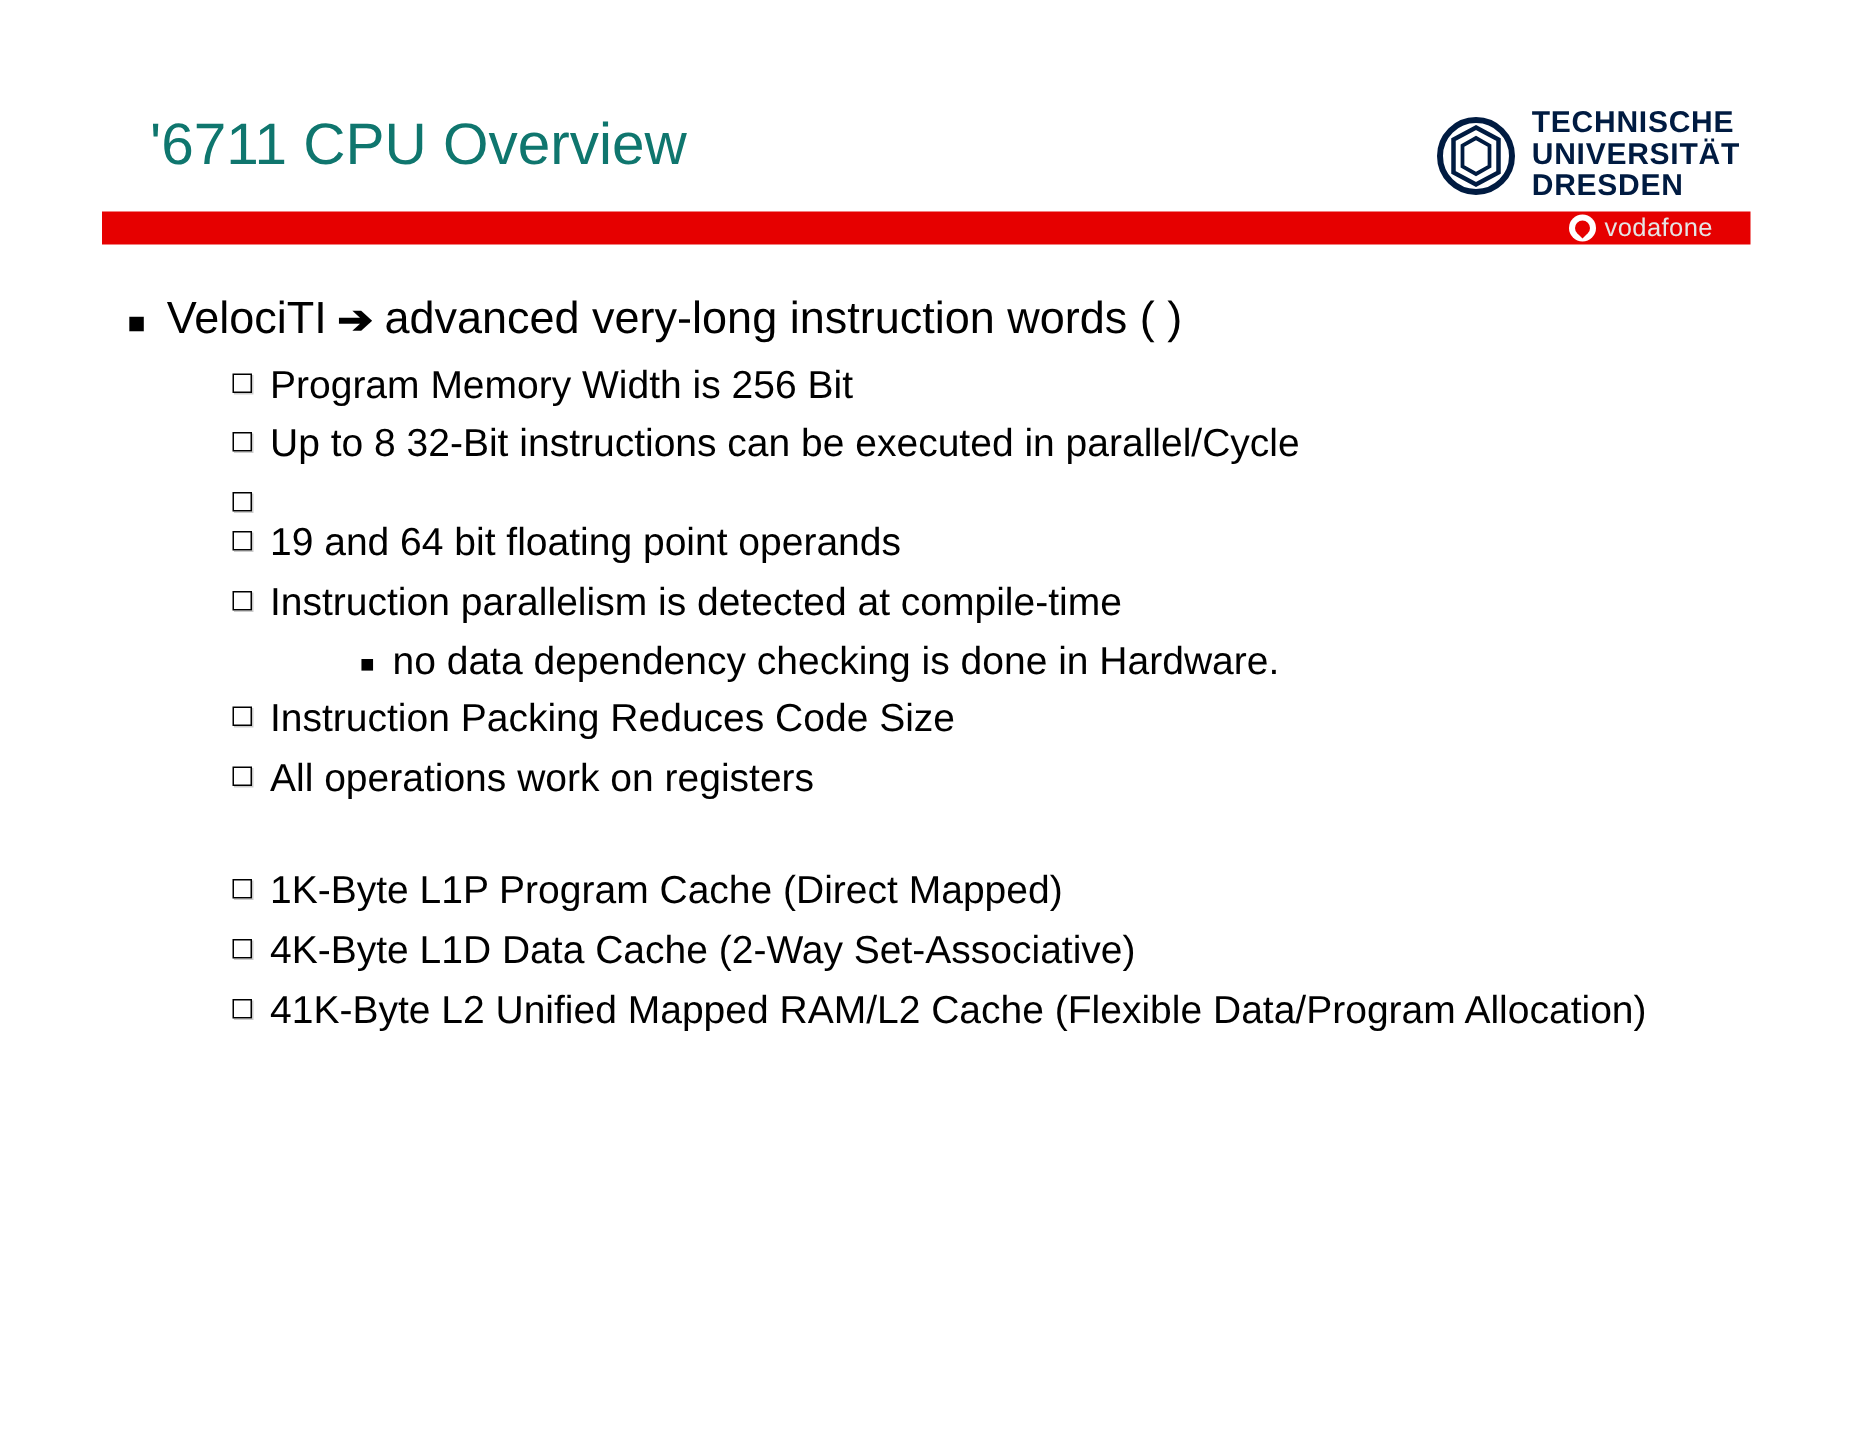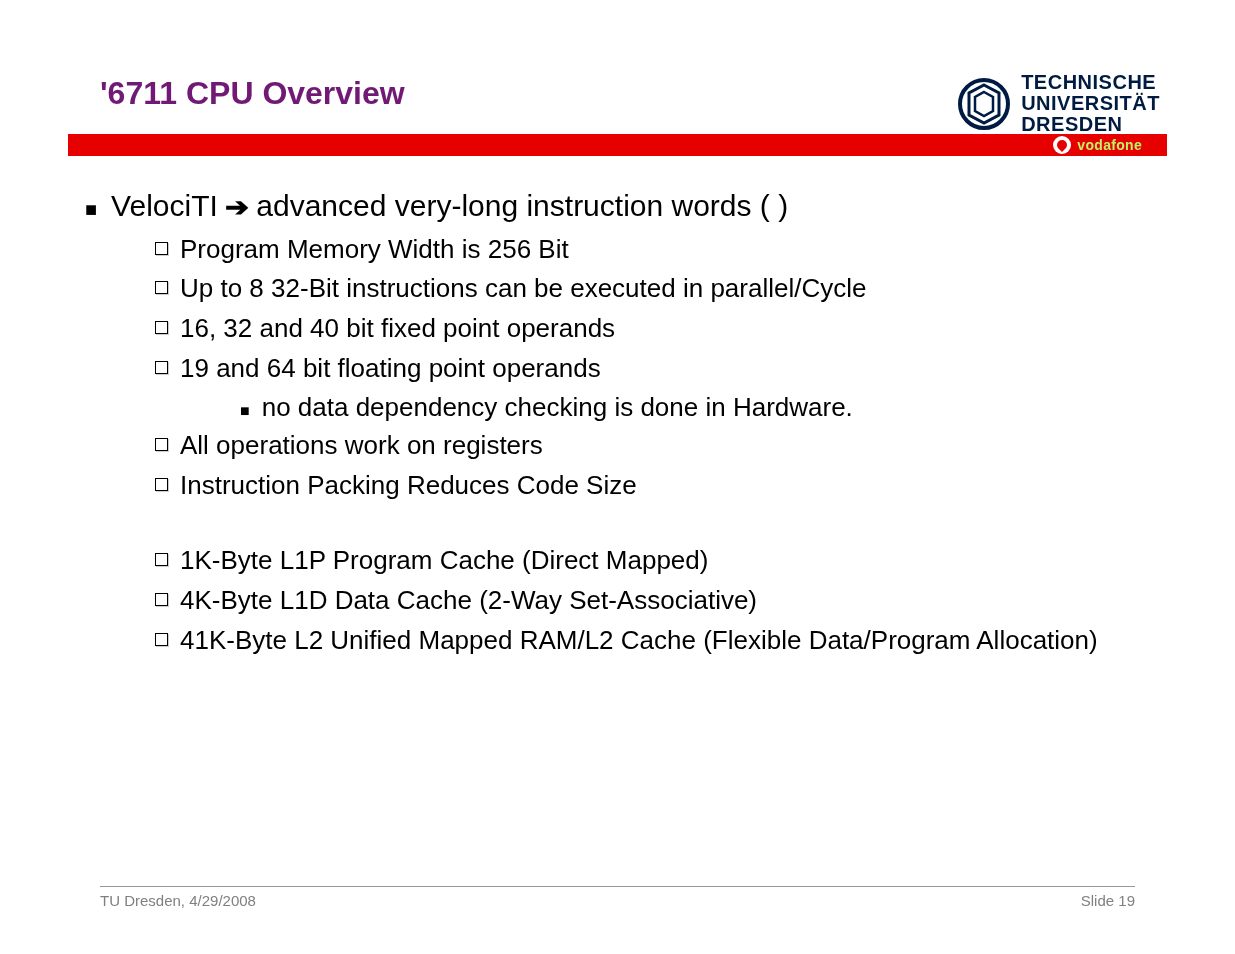--- a/index.html
+++ b/index.html
@@ -15,23 +15,23 @@
     width: 100%;
     height: 100%;
     position: relative;
     padding: 0;
   }
   .title-area {
     padding: 75px 100px 0 100px;
     position: relative;
   }
   .slide-title {
-    color: #701a75;
-    font-size: 32px;
-    font-weight: 700;
+    color: #0f766e;
+    font-size: 39px;
+    font-weight: 400;
   }
   .logo-tud {
     position: absolute;
     top: 72px;
     right: 75px;
     display: flex;
     align-items: center;
     gap: 10px;
   }
   .tud-icon svg { display: block; }
@@ -77,23 +77,23 @@
     position: absolute;
     width: 10px;
     height: 10px;
     background: #e60000;
     border-radius: 50% 50% 50% 0;
     transform: rotate(-45deg);
     top: 4px;
     left: 4px;
   }
   .vodafone-text {
-    color: #bef264;
-    font-weight: 700;
-    font-size: 14px;
+    color: #e5e5e5;
+    font-weight: 400;
+    font-size: 17px;
     letter-spacing: 0.3px;
   }
   .content {
     padding: 30px 85px 0 85px;
   }
   .lvl1 {
     display: flex;
     align-items: flex-start;
     gap: 14px;
     font-size: 30px;
@@ -190,56 +190,55 @@
     <div class="lvl2">
         <span class="sq"></span>
         <span>Program Memory Width is 256 Bit</span>
       </div>
     <div class="lvl2">
         <span class="sq"></span>
         <span>Up to 8 32-Bit instructions can be executed in parallel/Cycle</span>
       </div>
     <div class="lvl2">
         <span class="sq"></span>
-        <span>16, 32 and 40 bit fixed point operands</span>
       </div>
     <div class="lvl2">
         <span class="sq"></span>
         <span>19 and 64 bit floating point operands</span>
+      </div>
+    <div class="lvl2">
+        <span class="sq"></span>
+        <span>Instruction parallelism is detected at compile-time</span>
       </div>
 
     <div class="lvl3">
         <span class="bull">■</span>
         <span>no data dependency checking is done in Hardware.</span>
       </div>
 
     <div class="lvl2">
         <span class="sq"></span>
+        <span>Instruction Packing Reduces Code Size</span>
+      </div>
+    <div class="lvl2">
+        <span class="sq"></span>
         <span>All operations work on registers</span>
       </div>
-    <div class="lvl2">
-        <span class="sq"></span>
-        <span>Instruction Packing Reduces Code Size</span>
-      </div>
 
     <div class="gap"></div>
 
     <div class="lvl2">
         <span class="sq"></span>
         <span>1K-Byte L1P Program Cache (Direct Mapped)</span>
       </div>
     <div class="lvl2">
         <span class="sq"></span>
         <span>4K-Byte L1D Data Cache (2-Way Set-Associative)</span>
       </div>
     <div class="lvl2">
         <span class="sq"></span>
         <span>41K-Byte L2 Unified Mapped RAM/L2 Cache (Flexible Data/Program Allocation)</span>
       </div>
 
   </div>
 
-  <div class="footer">
-    <span>TU Dresden, 4/29/2008</span>
-    <span>Slide 19</span>
-  </div>
 
 </div>
 
 </body></html>

